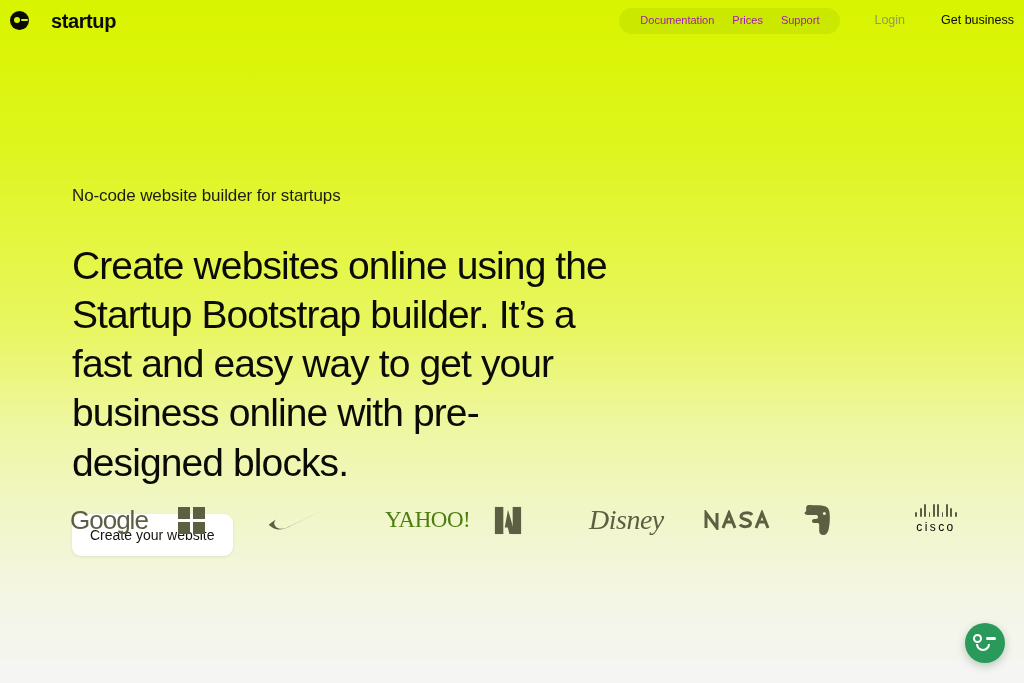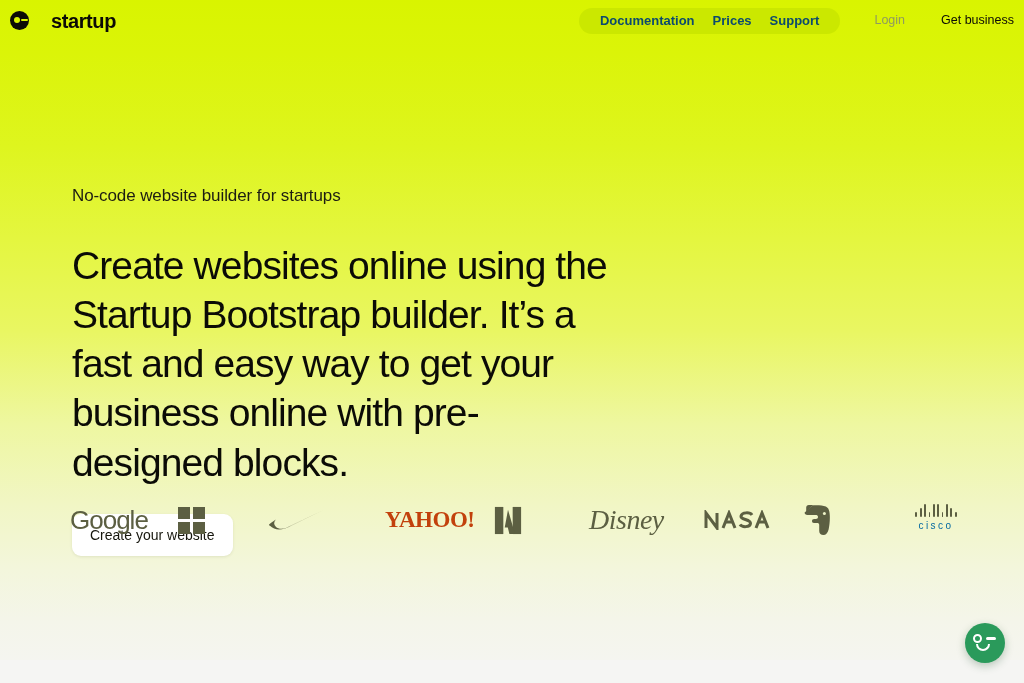--- a/index.html
+++ b/index.html
@@ -73,26 +73,25 @@
   }
   .nav-pill {
     display:flex; align-items:center;
     background:#cbe800;
     border-radius:16px;
     height:26px;
     padding:0 12px;
     gap:0;
   }
   .nav-pill a {
-    font-size:13px; color:#0c4a6e;
+    font-size:11px; color:#a21caf;
     text-decoration:none;
     padding:0 9px;
     line-height:1;
     white-space:nowrap;
-    font-weight:bold;
   }
   .nav-auth { display:flex; align-items:center; margin-left:22px; gap:12px; }
   .nav-auth a {
     font-size:12.5px; text-decoration:none; white-space:nowrap;
     line-height:1; padding:0 12px;
   }
   .nav-login { color:#8f9a60; }
   .nav-get { color:#0b0b06; font-weight:500; padding-right:0 !important; }
   
   #hero-content {
@@ -134,23 +133,23 @@
   }
   .logo-cell {
     height:60px;
     display:flex; align-items:center; justify-content:flex-start;
     color:#5c5f42;
     flex:0 0 auto;
   }
   .lg-google { font-size:26px; letter-spacing:-1px; color:#5c5f42; font-family:"Liberation Sans",sans-serif; }
   .ms-grid { display:grid; grid-template-columns:12px 12px; grid-template-rows:12px 12px; gap:3px; }
   .ms-grid i { background:#5c5f42; display:block; }
-  .lg-yahoo { font-family:"Liberation Serif", serif; font-size:23px; color:#c2410c; letter-spacing:-0.5px;font-weight:bold; }
+  .lg-yahoo { font-family:"Liberation Serif", serif; font-size:23px; color:#4d7c0f; letter-spacing:-0.5px; }
   .lg-disney { font-family:"Liberation Serif", serif; font-style:italic; font-size:28px; color:#5c5f42; letter-spacing:-0.5px; }
-  .lg-cisco-text { font-size:10px; letter-spacing:2.4px; color:#0369a1; display:block; text-align:center; }
+  .lg-cisco-text { font-size:12px; letter-spacing:2.4px; color:#000000; display:block; text-align:center; }
   .cisco-bars { display:flex; align-items:flex-end; gap:2.6px; height:13px; justify-content:center; margin-bottom:3px; }
   .cisco-bars i { width:1.8px; background:#5c5f42; display:block; border-radius:1px; }
   
   #chat-btn {
     position:absolute; right:19px; bottom:20px;
     width:40px; height:40px; border-radius:50%;
     background:#2a9a5b;
     border:none; cursor:pointer;
     box-shadow:0 3px 9px rgba(30,80,40,.28);
     z-index:60;

